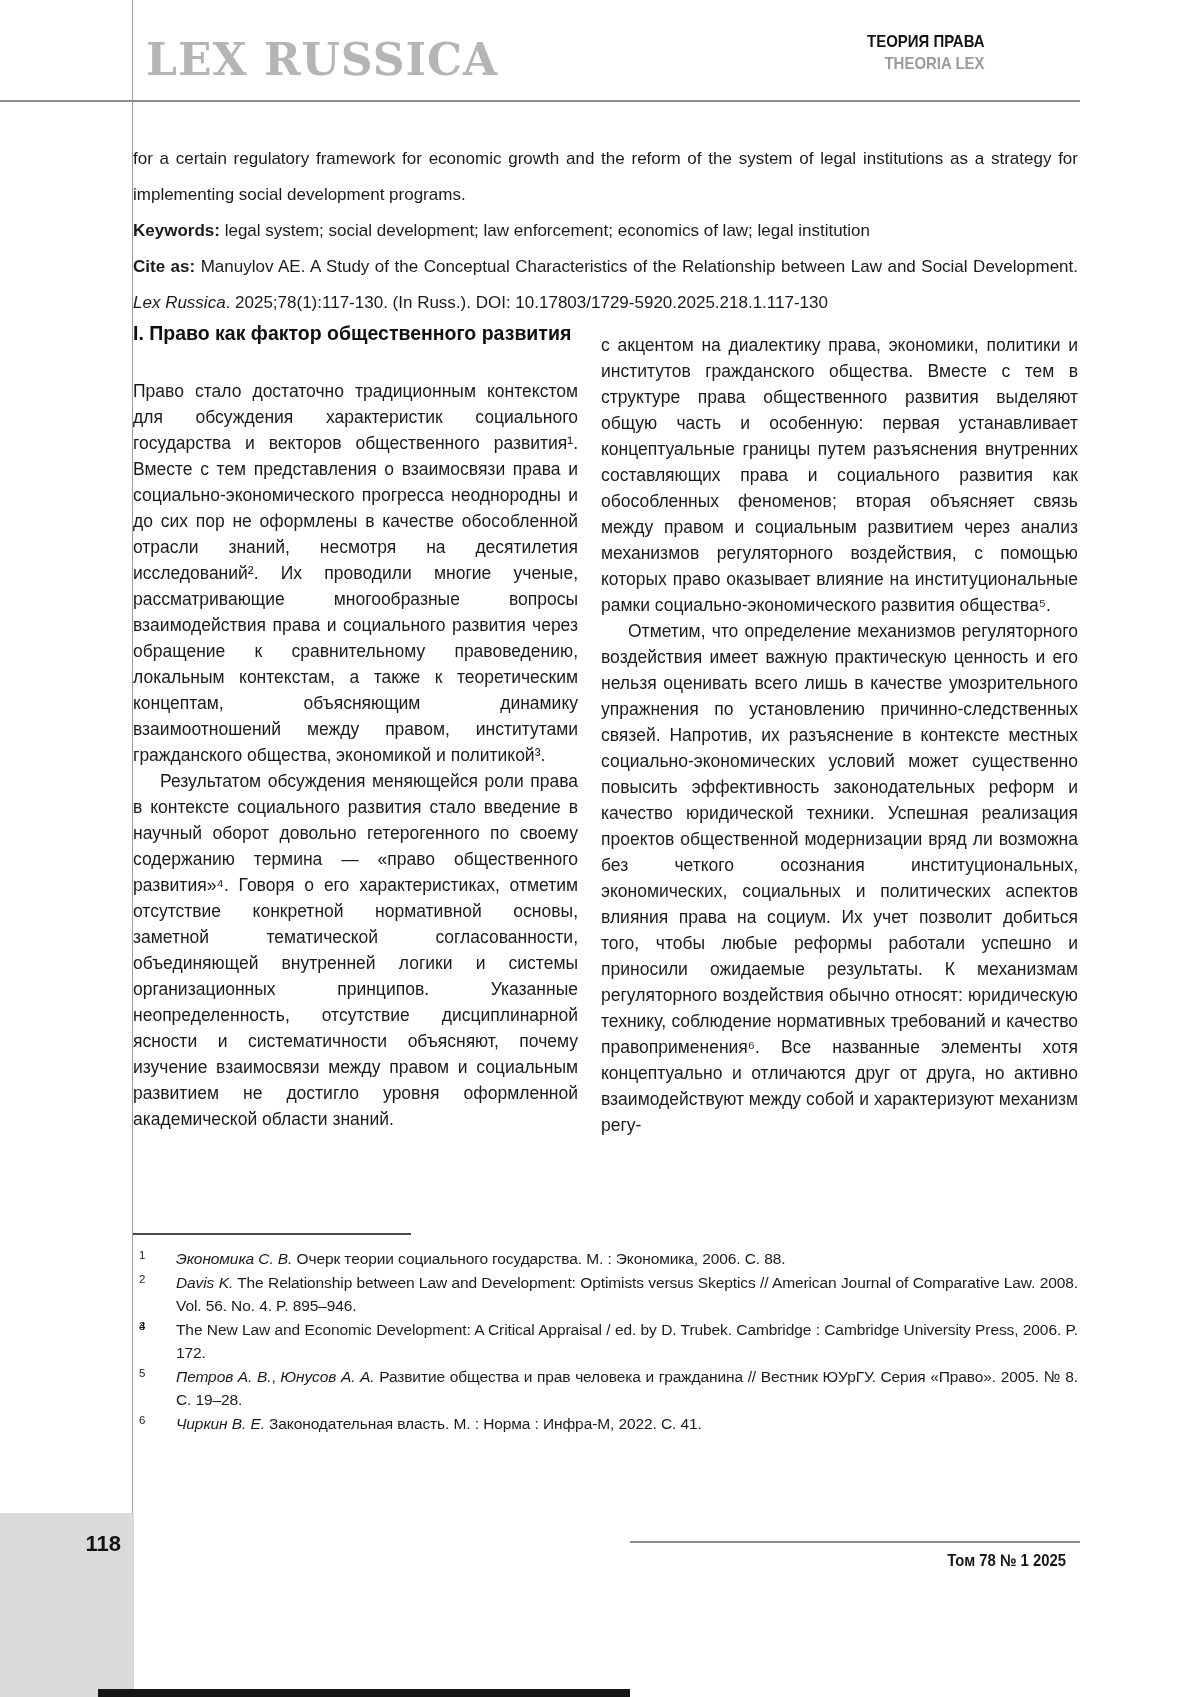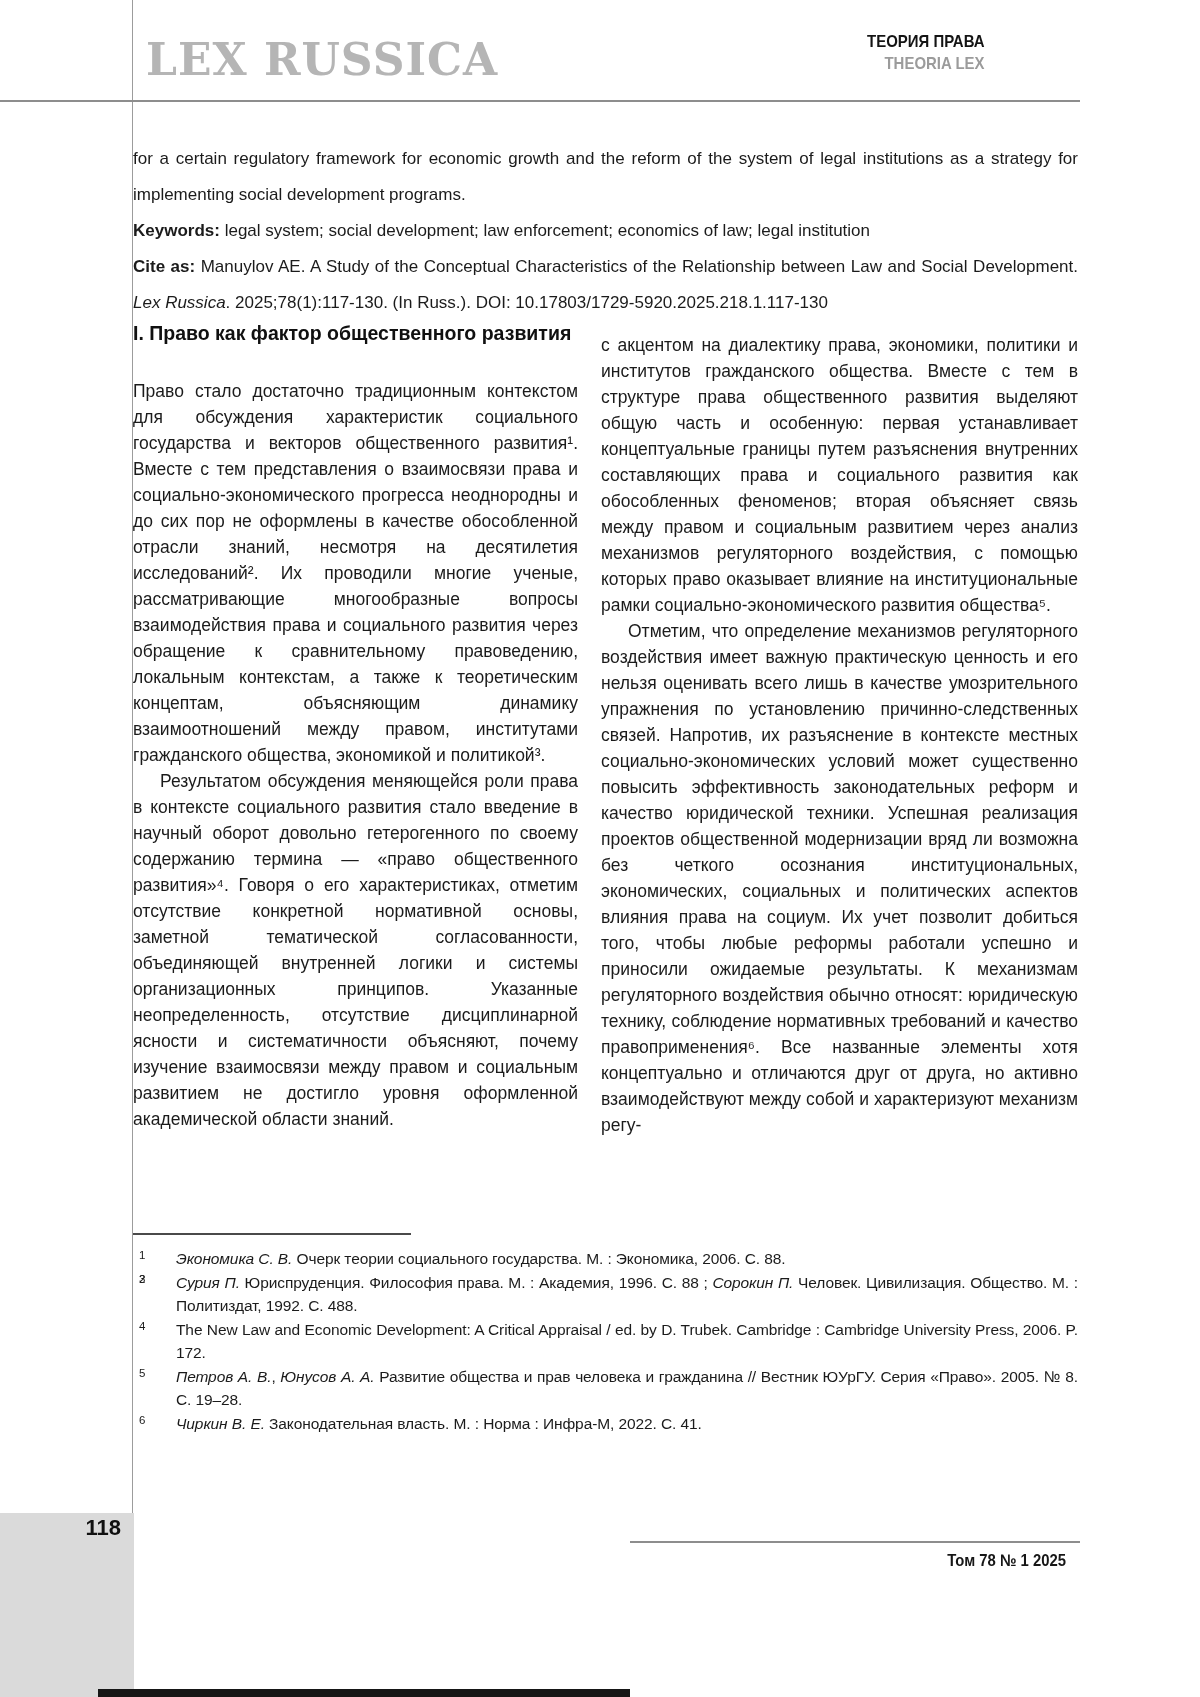--- a/index.html
+++ b/index.html
@@ -24,21 +24,21 @@
   .col-left{left:133px;top:378px;width:445px;height:836px;overflow:hidden;}
   .col-right{left:601px;top:332px;width:477px;height:882px;overflow:hidden;}
   .para{margin:0;}
   .para.indent{text-indent:27px;}
   .fn-rule{position:absolute;left:133px;top:1233px;width:278px;height:2px;background:#4a4a4a;}
   .footnotes{position:absolute;left:133px;top:1247px;width:945px;font-size:15.5px;line-height:23.5px;
              letter-spacing:-0.1px;}
   .fn{position:relative;padding-left:43px;text-align:justify;margin:0;}
   .fn-num{position:absolute;left:6px;top:-3px;font-size:11.5px;color:#1b1b1b;}
   .page-band{position:absolute;left:0;top:1513px;width:134px;height:184px;background:#dadada;}
-  .page-num{position:absolute;top:2px;right:13px;font-size:22px;font-weight:bold;color:#111;margin-left:36px;}
+  .page-num{position:absolute;top:18px;right:13px;font-size:22px;font-weight:bold;color:#111;margin-left:36px;}
   .footer-rule{position:absolute;left:630px;top:1541px;width:450px;height:2px;background:#8d8d8d;}
   .issue{position:absolute;left:630px;top:1551px;width:436px;text-align:right;font-size:16.5px;
          font-weight:bold;color:#161616;transform:scaleX(.9);transform-origin:100% 50%;}
   .bottom-bar{position:absolute;left:98px;top:1689px;width:532px;height:8px;background:#161616;}
 </style>
 </head>
 <body>
 
 <div class="page">
 
@@ -66,22 +66,22 @@
       <p class="para indent">Результатом обсуждения меняющейся роли права в контексте социального развития стало введение в научный оборот довольно гетерогенного по своему содержанию термина — «право общественного развития»⁴. Говоря о его характеристиках, отметим отсутствие конкретной нормативной основы, заметной тематической согласованности, объединяющей внутренней логики и системы организационных принципов. Указанные неопределенность, отсутствие дисциплинарной ясности и систематичности объясняют, почему изучение взаимосвязи между правом и социальным развитием не достигло уровня оформленной академической области знаний.</p>
     </div>
   <div class="col col-right" id="col-right">
       <p class="para">с акцентом на диалектику права, экономики, политики и институтов гражданского общества. Вместе с тем в структуре права общественного развития выделяют общую часть и особенную: первая устанавливает концептуальные границы путем разъяснения внутренних составляющих права и социального развития как обособленных феноменов; вторая объясняет связь между правом и социальным развитием через анализ механизмов регуляторного воздействия, с помощью которых право оказывает влияние на институциональные рамки социально-экономического развития общества⁵.</p>
       <p class="para indent">Отметим, что определение механизмов регуляторного воздействия имеет важную практическую ценность и его нельзя оценивать всего лишь в качестве умозрительного упражнения по установлению причинно-следственных связей. Напротив, их разъяснение в контексте местных социально-экономических условий может существенно повысить эффективность законодательных реформ и качество юридической техники. Успешная реализация проектов общественной модернизации вряд ли возможна без четкого осознания институциональных, экономических, социальных и политических аспектов влияния права на социум. Их учет позволит добиться того, чтобы любые реформы работали успешно и приносили ожидаемые результаты. К механизмам регуляторного воздействия обычно относят: юридическую технику, соблюдение нормативных требований и качество правоприменения⁶. Все названные элементы хотя концептуально и отличаются друг от друга, но активно взаимодействуют между собой и характеризуют механизм регу-</p>
     </div>
 
   <div class="fn-rule"></div>
   <div class="footnotes" id="footnotes">
       <div class="fn"><span class="fn-num">1</span><span><span class="i">Экономика С. В.</span><span> Очерк теории социального государства. М. : Экономика, 2006. С. 88.</span></span></div>
-      <div class="fn"><span class="fn-num">2</span></div>
-      <div class="fn"><span class="fn-num">3</span><span><span class="i">Сурия П.</span><span> Юриспруденция. Философия права. М. : Академия, 1996. С. 88 ; </span><span class="i">Сорокин П.</span><span> Человек. Цивилизация. Общество. М. : Политиздат, 1992. С. 488.</span></span></div>
+      <div class="fn"><span class="fn-num">2</span><span><span class="i">Davis K.</span><span> The Relationship between Law and Development: Optimists versus Skeptics // American Journal of Comparative Law. 2008. Vol. 56. No. 4. P. 895–946.</span></span></div>
+      <div class="fn"><span class="fn-num">3</span></div>
       <div class="fn"><span class="fn-num">4</span><span><span>The New Law and Economic Development: A Critical Appraisal / ed. by D. Trubek. Cambridge : Cambridge University Press, 2006. P. 172.</span></span></div>
       <div class="fn"><span class="fn-num">5</span><span><span class="i">Петров А. В.</span><span>, </span><span class="i">Юнусов А. А.</span><span> Развитие общества и прав человека и гражданина // Вестник ЮУрГУ. Серия «Право». 2005. № 8. С. 19–28.</span></span></div>
       <div class="fn"><span class="fn-num">6</span><span><span class="i">Чиркин В. Е.</span><span> Законодательная власть. М. : Норма : Инфра-М, 2022. С. 41.</span></span></div>
     </div>
 
   <div class="page-band">
     <div class="page-num">118</div>
   </div>
   <div class="footer-rule"></div>
   <div class="issue">Том 78 № 1 2025</div>

